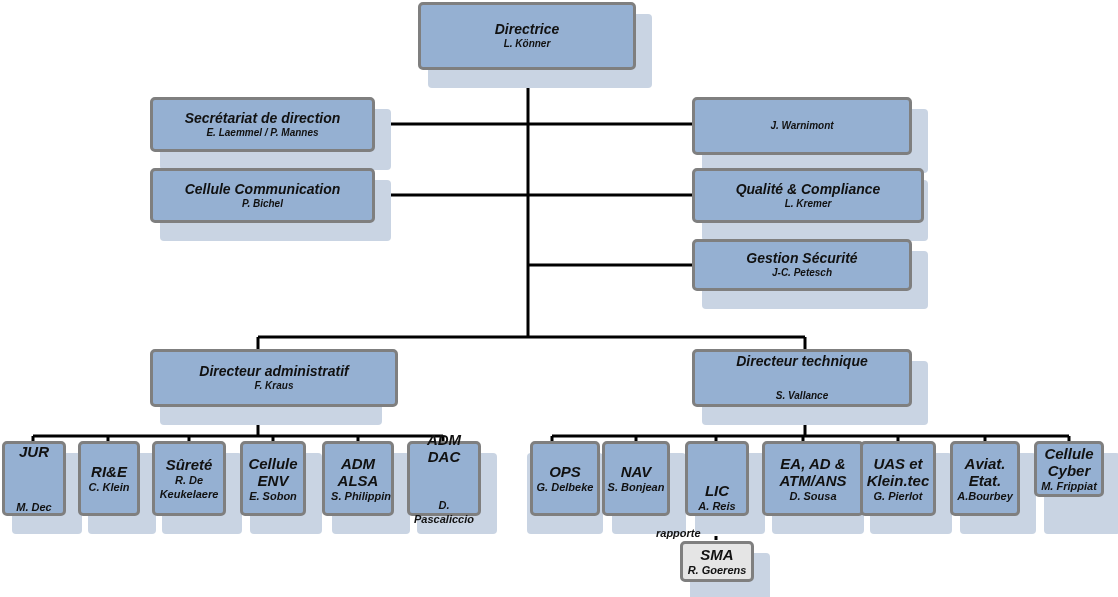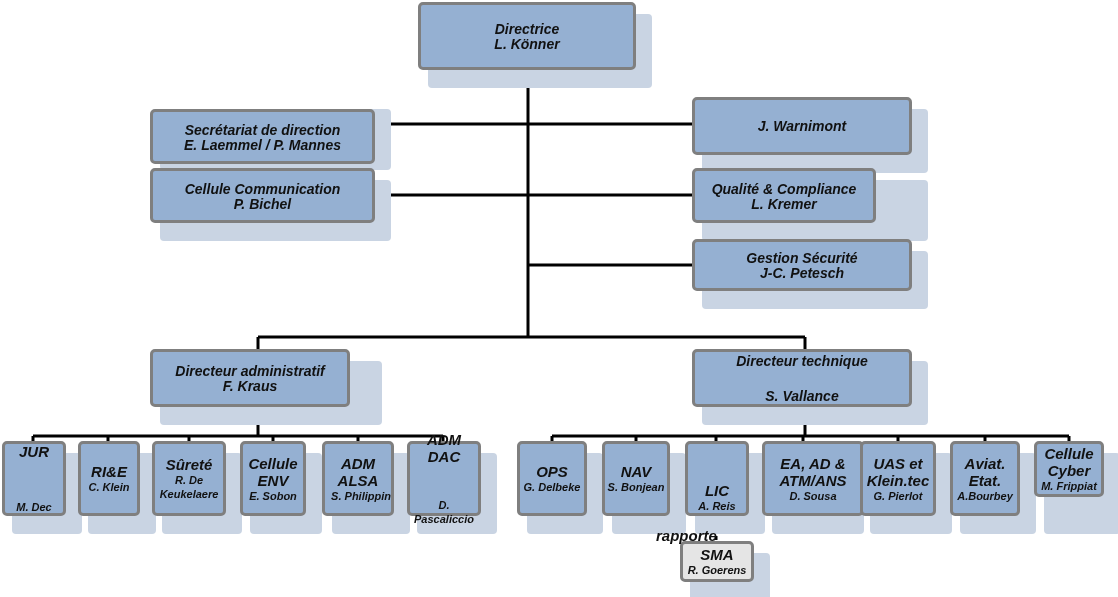--- a/index.html
+++ b/index.html
@@ -6,24 +6,24 @@
   body { width:1118px; height:597px; position:relative; overflow:hidden;
          font-family:"Liberation Sans", sans-serif; }
   #lines { position:absolute; left:0; top:0; width:1118px; height:597px; }
   .shadow { position:absolute; background:#c9d4e3; border-radius:4px; }
   .box { position:absolute; box-sizing:border-box; background:#95b0d2;
          border:3px solid #7f7f7f; border-radius:5px;
          display:flex; flex-direction:column; align-items:center; justify-content:center;
          text-align:center; font-style:italic; font-weight:bold; color:#111; }
   .box.green { background:#e5e5e5; }
   .box .t { font-size:14px; line-height:16px; }
-  .box .n { font-size:14px; line-height:14px; font-weight:bold; }
+  .box .n { font-size:10px; line-height:14px; font-weight:bold; }
   .box.small .t { font-size:15px; line-height:17px; }
   .box.small .n { font-size:11px; line-height:14px; }
-  .label { position:absolute; font-size:15px; font-style:italic; font-weight:bold; color:#111; }
+  .label { position:absolute; font-size:11px; font-style:italic; font-weight:bold; color:#111; }
 </style>
 </head>
 <body>
 
 <svg id="lines">
   <g stroke="#000" stroke-width="3" fill="none">
     <line x1="528" y1="70" x2="528" y2="337"></line>
     <line x1="374" y1="124" x2="693" y2="124"></line>
     <line x1="374" y1="195" x2="693" y2="195"></line>
     <line x1="528" y1="265" x2="693" y2="265"></line>
@@ -51,45 +51,45 @@
   <line x1="716" y1="515" x2="716" y2="543" stroke="#000" stroke-width="3" stroke-dasharray="4,3"></line>
 </svg>
 
 <div id="boxes">
     <div class="shadow" style="left: 428px; top: 14px; width: 224px; height: 74px;"></div>
     <div class="box " style="left: 418px; top: 2px; width: 218px; height: 68px;">
       <div class="t">Directrice</div>
       <div class="n">L. Könner</div>
     </div>
     <div class="shadow" style="left: 160px; top: 109px; width: 231px; height: 61px;"></div>
-    <div class="box " style="left: 150px; top: 97px; width: 225px; height: 55px; margin-top: 12px;">
+    <div class="box " style="left: 150px; top: 97px; width: 225px; height: 55px;">
       <div class="t">Secrétariat de direction</div>
       <div class="n">E. Laemmel / P. Mannes</div>
     </div>
     <div class="shadow" style="left: 160px; top: 180px; width: 231px; height: 61px;"></div>
     <div class="box " style="left: 150px; top: 168px; width: 225px; height: 55px;">
       <div class="t">Cellule Communication</div>
       <div class="n">P. Bichel</div>
     </div>
     <div class="shadow" style="left: 702px; top: 109px; width: 226px; height: 64px;"></div>
     <div class="box " style="left: 692px; top: 97px; width: 220px; height: 58px;">
       <div class="n">J. Warnimont</div>
     </div>
     <div class="shadow" style="left: 702px; top: 180px; width: 226px; height: 61px;"></div>
-    <div class="box " style="left: 692px; top: 168px; width: 184px; height: 55px;">
+    <div class="box " style="left: 692px; top: 168px; width: 232px; height: 55px;">
       <div class="t">Qualité &amp; Compliance</div>
       <div class="n">L. Kremer</div>
     </div>
     <div class="shadow" style="left: 702px; top: 251px; width: 226px; height: 58px;"></div>
     <div class="box " style="left: 692px; top: 239px; width: 220px; height: 52px;">
       <div class="t">Gestion Sécurité</div>
       <div class="n">J-C. Petesch</div>
     </div>
     <div class="shadow" style="left: 160px; top: 361px; width: 222px; height: 64px;"></div>
-    <div class="box " style="left: 150px; top: 349px; width: 200px; height: 58px;">
+    <div class="box " style="left: 150px; top: 349px; width: 248px; height: 58px;">
       <div class="t">Directeur administratif</div>
       <div class="n">F. Kraus</div>
     </div>
     <div class="shadow" style="left: 702px; top: 361px; width: 226px; height: 64px;"></div>
     <div class="box " style="left: 692px; top: 349px; width: 220px; height: 58px; gap: 20px;">
       <div class="t">Directeur technique</div>
       <div class="n">S. Vallance</div>
     </div>
     <div class="shadow" style="left: 12px; top: 453px; width: 70px; height: 81px;"></div>
     <div class="box small" style="left: 2px; top: 441px; width: 64px; height: 75px; gap: 40px;">
@@ -115,21 +115,21 @@
     <div class="box small" style="left: 322px; top: 441px; width: 72px; height: 75px; align-items: flex-end;">
       <div class="t">ADM ALSA</div>
       <div class="n">S. Philippin</div>
     </div>
     <div class="shadow" style="left: 417px; top: 453px; width: 80px; height: 81px;"></div>
     <div class="box small" style="left: 407px; top: 441px; width: 74px; height: 75px; gap: 33px;">
       <div class="t">ADM DAC</div>
       <div class="n">D. Pascaliccio</div>
     </div>
     <div class="shadow" style="left: 527px; top: 453px; width: 76px; height: 81px;"></div>
-    <div class="box small" style="left: 517px; top: 441px; width: 70px; height: 75px; font-style: italic;">
+    <div class="box small" style="left: 530px; top: 441px; width: 70px; height: 75px; font-style: italic;">
       <div class="t">OPS</div>
       <div class="n">G. Delbeke</div>
     </div>
     <div class="shadow" style="left: 612px; top: 453px; width: 74px; height: 81px;"></div>
     <div class="box small" style="left: 602px; top: 441px; width: 68px; height: 75px;">
       <div class="t">NAV</div>
       <div class="n">S. Bonjean</div>
     </div>
     <div class="shadow" style="left: 695px; top: 453px; width: 70px; height: 81px;"></div>
     <div class="box small" style="left: 685px; top: 441px; width: 64px; height: 75px; justify-content: flex-end;">

